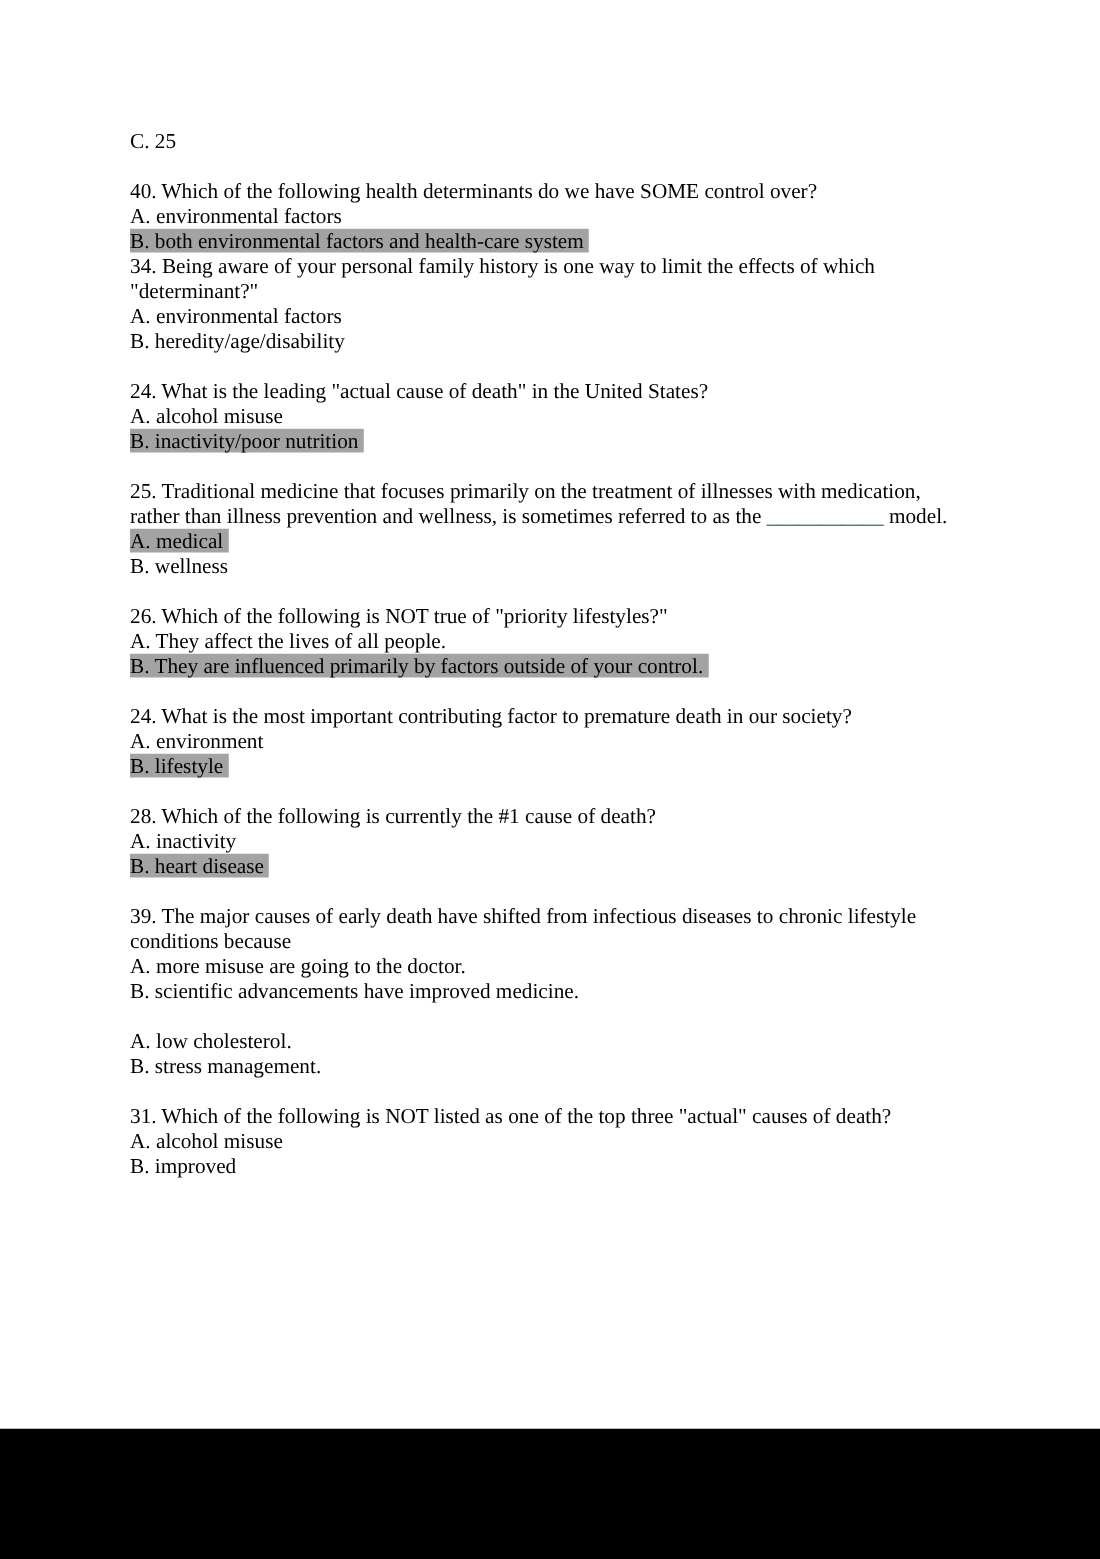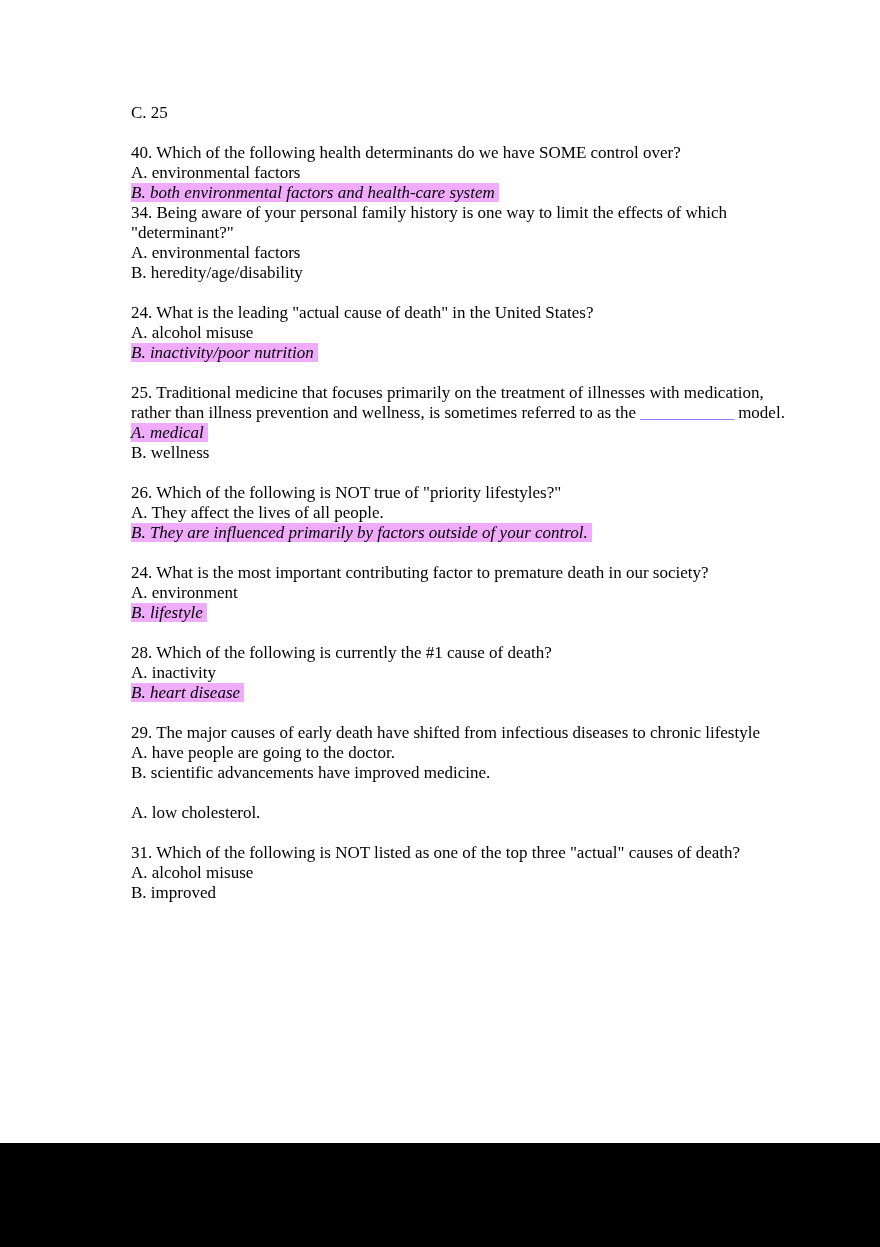--- a/index.html
+++ b/index.html
@@ -16,39 +16,37 @@
     font-family: "Liberation Serif", "DejaVu Serif", serif;
     color: #000000;
   }
   .doc {
     position: absolute;
     left: 104px;
     top: 103px;
     width: 700px;
     font-size: 17px;
     line-height: 20px;
-    margin-left: 27px;
   }
   .block {
     margin: 0 0 20px 0;
   }
   .line {
     white-space: pre;
     min-height: 20px;
   }
   .seg.normal {
     background: transparent;
   }
   .seg.highlight {
-    background: #f0abfc;
+    background: #a3a3a3;
     padding-right: 4px;
-    font-style: italic;
   }
   .seg.blank {
-    color: #8b5cf6;
+    color: #14532d;
   }
   .bottom-bar {
     position: absolute;
     left: 0;
     top: 1143px;
     width: 880px;
     height: 104px;
     background: #000000;
   }
 </style>
@@ -89,26 +87,28 @@
         <div class="line"><span class="seg normal">24. What is the most important contributing factor to premature death in our society?</span></div>
         <div class="line"><span class="seg normal">A. environment</span></div>
         <div class="line"><span class="seg highlight">B. lifestyle</span></div>
       </div>
       <div class="block">
         <div class="line"><span class="seg normal">28. Which of the following is currently the #1 cause of death?</span></div>
         <div class="line"><span class="seg normal">A. inactivity</span></div>
         <div class="line"><span class="seg highlight">B. heart disease</span></div>
       </div>
       <div class="block">
-        <div class="line"><span class="seg normal">29. The major causes of early death have shifted from infectious diseases to chronic lifestyle</span></div>
-        <div class="line"><span class="seg normal">A. have people are going to the doctor.</span></div>
+        <div class="line"><span class="seg normal">39. The major causes of early death have shifted from infectious diseases to chronic lifestyle</span></div>
+        <div class="line"><span class="seg normal">conditions because</span></div>
+        <div class="line"><span class="seg normal">A. more misuse are going to the doctor.</span></div>
         <div class="line"><span class="seg normal">B. scientific advancements have improved medicine.</span></div>
       </div>
       <div class="block">
         <div class="line"><span class="seg normal">A. low cholesterol.</span></div>
+        <div class="line"><span class="seg normal">B. stress management.</span></div>
       </div>
       <div class="block">
         <div class="line"><span class="seg normal">31. Which of the following is NOT listed as one of the top three "actual" causes of death?</span></div>
         <div class="line"><span class="seg normal">A. alcohol misuse</span></div>
         <div class="line"><span class="seg normal">B. improved</span></div>
       </div>
     </div>
   <div class="bottom-bar"></div>
 </div>
 

